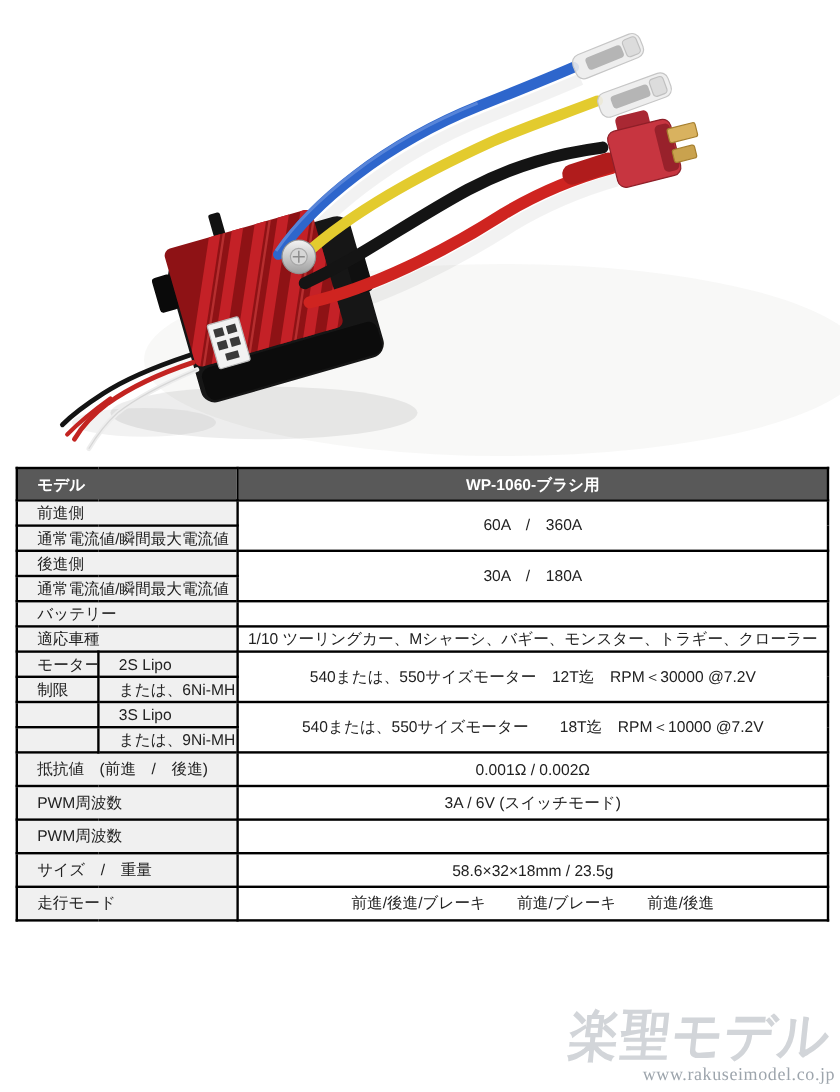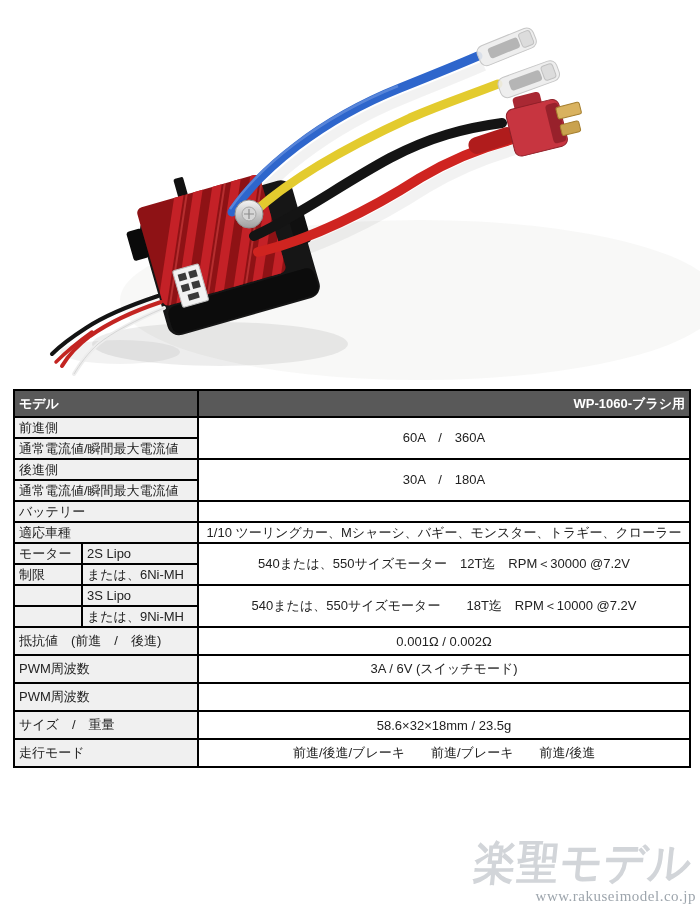--- a/index.html
+++ b/index.html
@@ -5,26 +5,26 @@
   * { margin: 0; padding: 0; box-sizing: border-box; }
   html, body { width: 700px; height: 910px; background: #ffffff; overflow: hidden; position: relative;
     font-family: "Liberation Sans", sans-serif; }
 
   .photo-wrap { position: absolute; left: 0; top: 0; width: 700px; height: 382px; background: #ffffff; }
 
   .spec-table { position: absolute; left: 13px; top: 389px; width: 676px; border-collapse: collapse;
     table-layout: fixed; z-index: 1; }
   .spec-table td { border: 2px solid #000000; font-size: 13px; color: #222222; vertical-align: middle;
     padding: 0 4px; overflow: hidden; white-space: nowrap; }
-  .spec-table td.lbl { background: #f0f0f0; text-align: left; padding-left: 4px; }
+  .spec-table td.lbl { background: #f0f0f0; text-align: left; padding-left: 16px; }
   .spec-table td.val { background: #ffffff; text-align: center; margin-top: 34px; }
   .spec-table tr.hdr td { background: #595959; color: #ffffff; font-weight: bold; height: 27px; }
   .spec-table tr.mid td { height: 21px; }
   .spec-table tr.low td { height: 28px; }
-  .spec-table td.c { text-align: right; }
+  .spec-table td.c { text-align: center; }
 
   .watermark-logo { position: absolute; right: 8px; top: 842px; z-index: 2; pointer-events: none;
     font-size: 42px; font-weight: bold; color: #b6bbc1; opacity: 0.62; mix-blend-mode: multiply;
     transform: skewX(-6deg) scaleY(1.08); letter-spacing: 1px; line-height: 1; }
   .watermark-url { position: absolute; right: 4px; top: 888px; z-index: 2; pointer-events: none;
     font-family: "Liberation Serif", serif; font-size: 15px; color: #98a0a8; opacity: 0.95;
     mix-blend-mode: multiply; letter-spacing: 0.5px; text-align: right; }
 </style>
 </head>
 <body>

